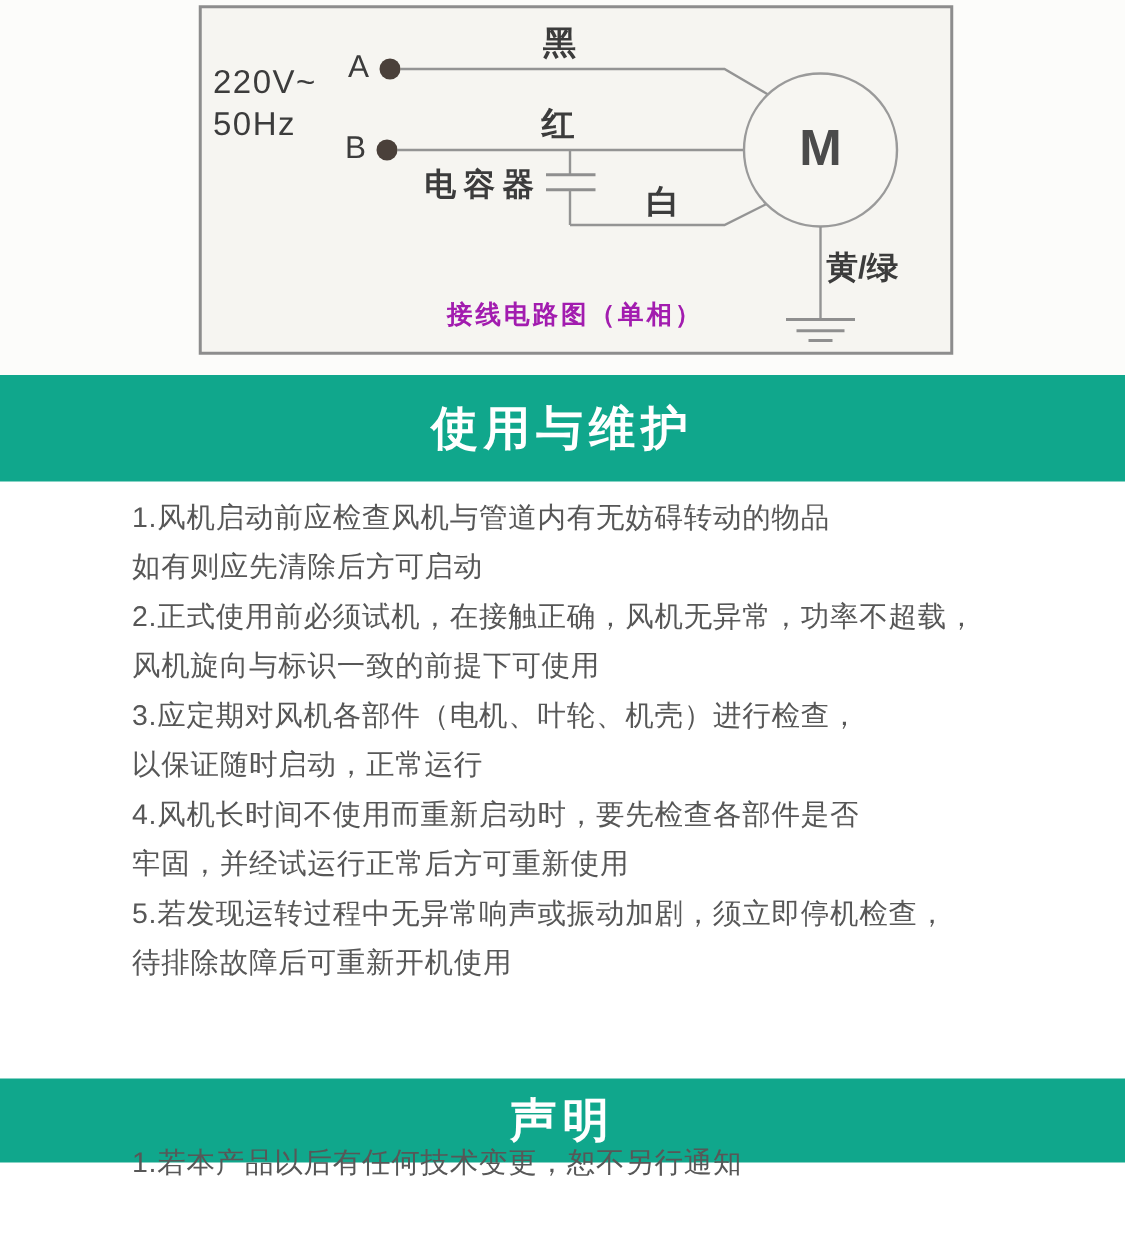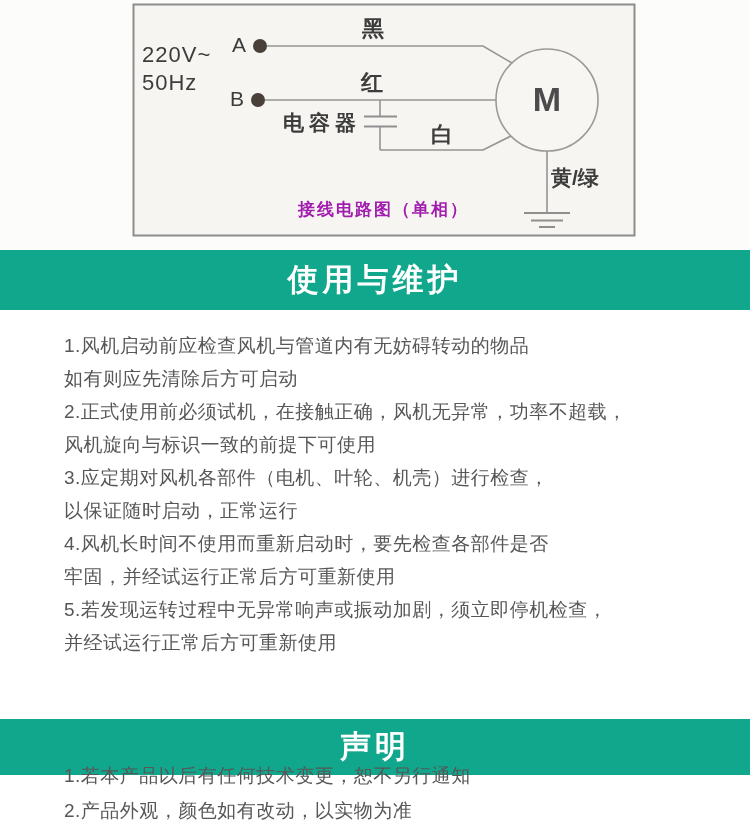--- a/index.html
+++ b/index.html
@@ -21,24 +21,24 @@
   .lbl-cap{left:283px;top:109px;font-size:21px;font-weight:bold;letter-spacing:5px;}
   .lbl-ground{left:551px;top:164px;font-size:21px;font-weight:bold;}
   .lbl-motor{left:517px;top:80px;width:60px;text-align:center;font-size:34px;font-weight:bold;color:#4b4b4b;}
   .lbl-caption{left:133px;top:198px;width:501px;text-align:center;font-size:17px;font-weight:bold;letter-spacing:2px;color:#a21caf;}
   
   .banner{
     position:absolute;left:0;width:750px;background:#10a78c;color:#ffffff;
     display:flex;align-items:center;justify-content:center;
     font-size:31px;font-weight:bold;letter-spacing:4px;
   }
-  .banner-1{top:250px;height:60px;}
+  .banner-1{top:250px;height:71px;}
   .banner-2{top:679px;height:56px;margin-top:40px;}
   
-  .text-block{position:absolute;left:64px;right:30px;}
+  .text-block{position:absolute;left:88px;right:30px;}
   .text-block-1{top:329px;}
   .text-block-2{top:758px;}
   .tline{font-size:19px;color:#575757;letter-spacing:0.5px;white-space:nowrap;}
   .text-block-1 .tline{height:33px;line-height:33px;}
   .text-block-2 .tline{height:35px;line-height:35px;}
 </style>
 </head>
 <body>
 
 <div id="page">
@@ -90,25 +90,24 @@
   <div class="text-block text-block-1">
     <div class="tline">1.风机启动前应检查风机与管道内有无妨碍转动的物品</div>
     <div class="tline">如有则应先清除后方可启动</div>
     <div class="tline">2.正式使用前必须试机，在接触正确，风机无异常，功率不超载，</div>
     <div class="tline">风机旋向与标识一致的前提下可使用</div>
     <div class="tline">3.应定期对风机各部件（电机、叶轮、机壳）进行检查，</div>
     <div class="tline">以保证随时启动，正常运行</div>
     <div class="tline">4.风机长时间不使用而重新启动时，要先检查各部件是否</div>
     <div class="tline">牢固，并经试运行正常后方可重新使用</div>
     <div class="tline">5.若发现运转过程中无异常响声或振动加剧，须立即停机检查，</div>
-    <div class="tline">并经试运行正常后方可重新使用</div>
+    <div class="tline">待排除故障后可重新开机使用</div>
   </div>
 
   <div class="banner banner-2">
     <span>声明</span>
   </div>
 
   <div class="text-block text-block-2">
     <div class="tline">1.若本产品以后有任何技术变更，恕不另行通知</div>
-    <div class="tline">2.产品外观，颜色如有改动，以实物为准</div>
   </div>
 
 </div>
 
 </body></html>

